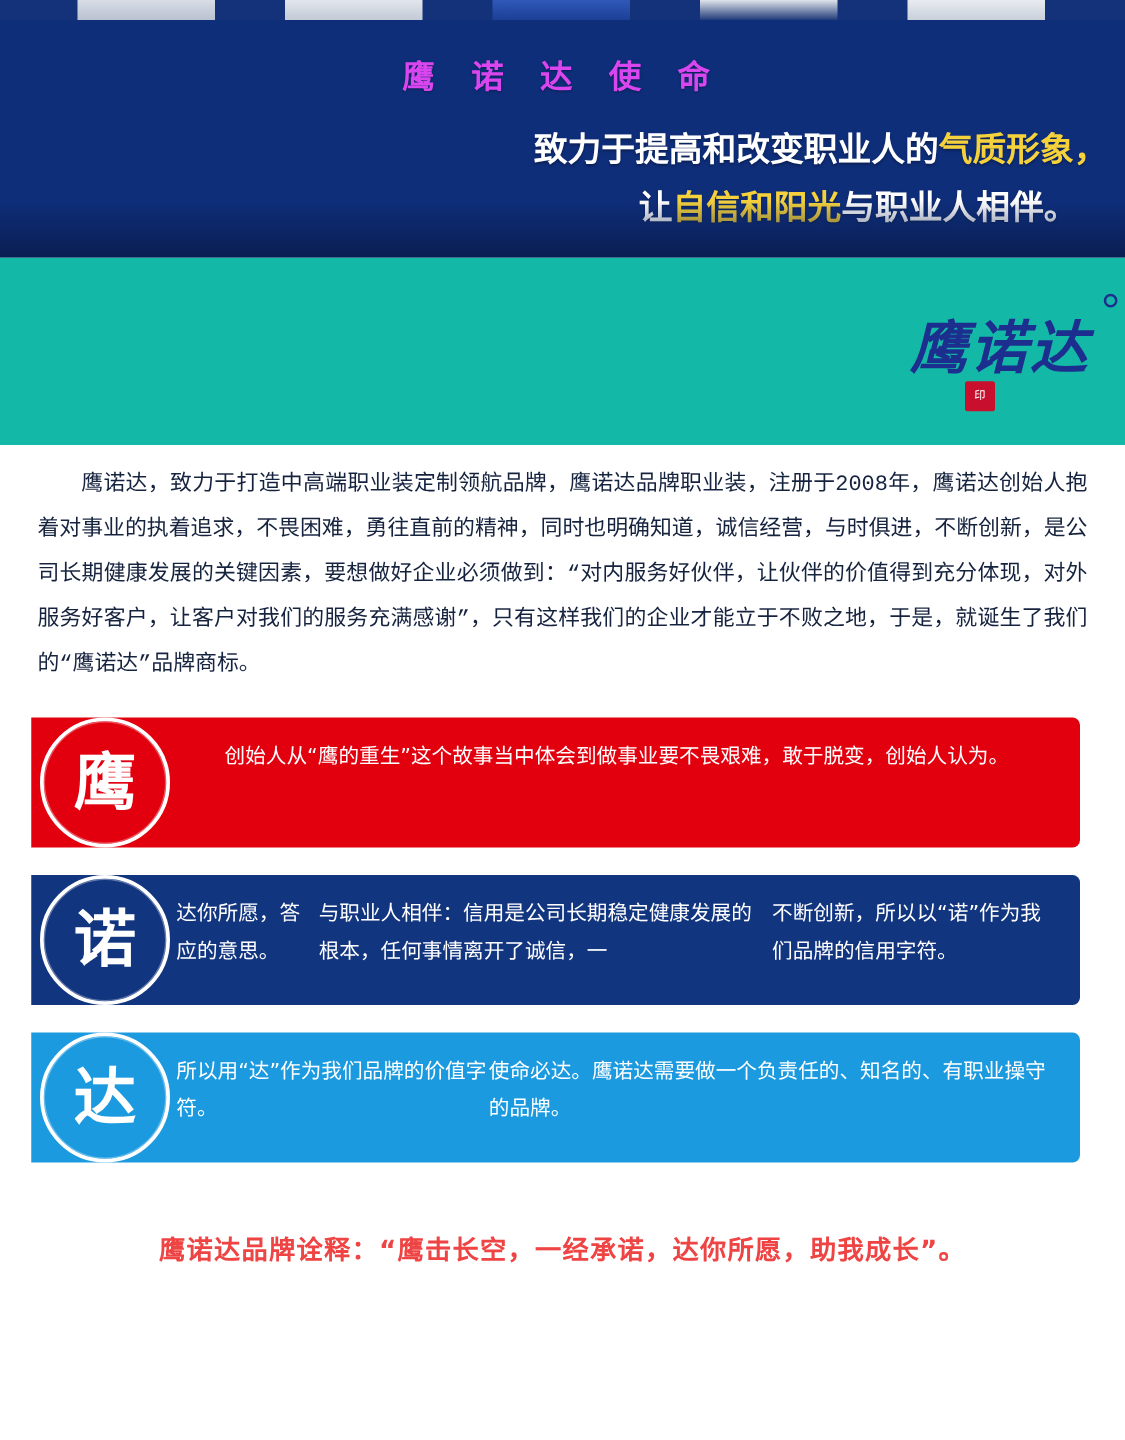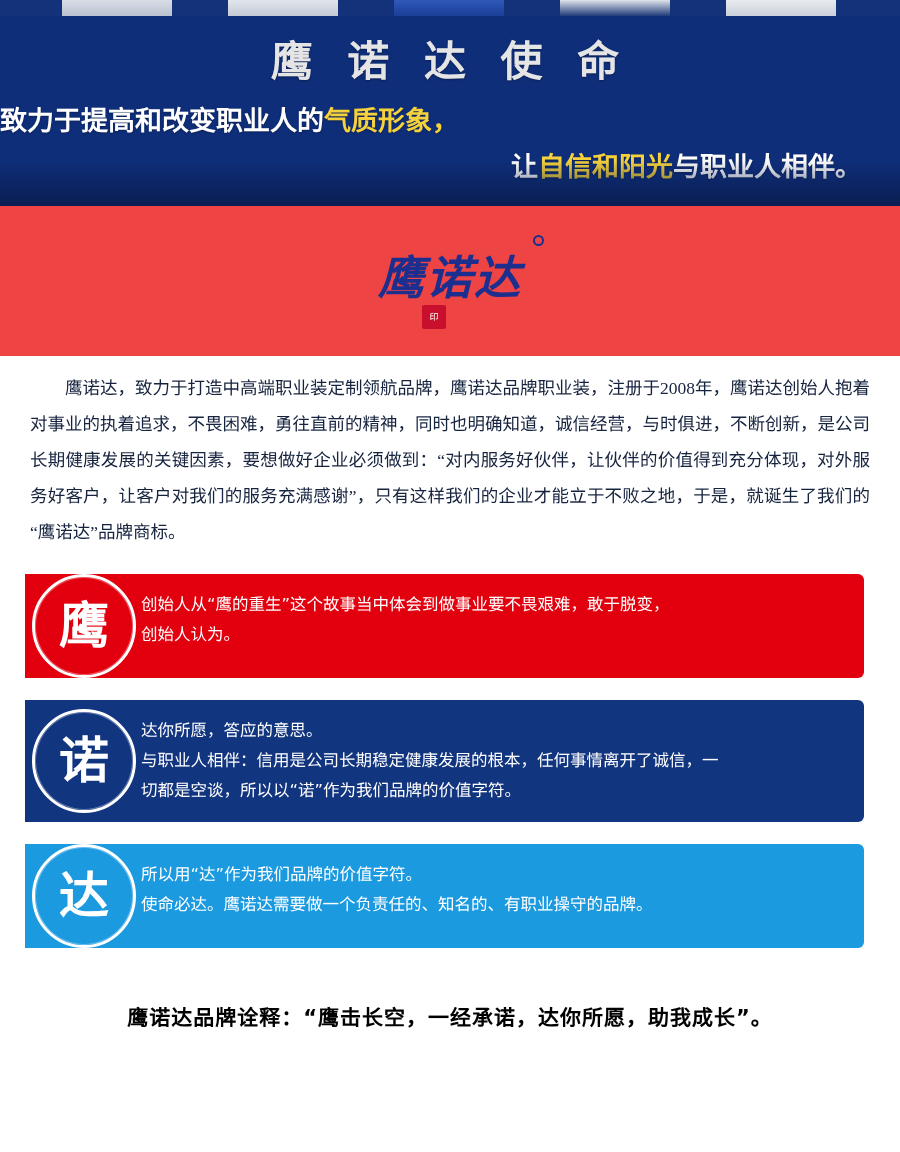--- a/index.html
+++ b/index.html
@@ -41,46 +41,46 @@
   .hero::after {
     content: "";
     position: absolute;
     left: 0; right: 0; bottom: 0;
     height: 46px;
     background: linear-gradient(180deg, rgba(13,42,110,0) 0%, rgba(8,27,74,0.85) 100%);
     pointer-events: none;
   }
   .hero-title {
     text-align: center;
-    color: #e5e5e5;
-    font-size: 42px;
+    color: #d946ef;
+    font-size: 26px;
     font-weight: bold;
     letter-spacing: 10px;
     line-height: 44px;
     text-shadow: 0 1px 2px rgba(0,0,0,0.35);
   }
   .hero-line {
     color: #ffffff;
     font-size: 27px;
     font-weight: bold;
     line-height: 46px;
     text-shadow: 0 1px 2px rgba(0,0,0,0.3);
   }
-  .hero-line.l1 { text-align: left; margin-top: 14px; padding-right: 14px; }
+  .hero-line.l1 { text-align: right; margin-top: 14px; padding-right: 14px; }
   .hero-line.l2 { text-align: right; padding-right: 38px; }
   .hl { color: #f5d23c; }
 
   
   .logo-wrap {
     width: 900px;
     height: 150px;
     display: flex;
     align-items: center;
-    justify-content: center;
-    background: #ef4444;
+    justify-content: flex-end;
+    background: #14b8a6;
     text-decoration: underline;
   }
   .logo {
     position: relative;
     width: 200px;
     height: 96px;
   }
   .logo-text {
     position: absolute;
     left: 0; top: 8px;
@@ -117,21 +117,21 @@
   .intro {
     width: 900px;
     padding: 14px 30px 0 30px;
   }
   .intro p {
     font-size: 17.5px;
     line-height: 36px;
     color: #16233f;
     text-align: justify;
     text-indent: 2em;
-    font-family: Liberation Serif, serif;
+    font-family: Liberation Mono, monospace;
   }
 
   
   .blocks {
     width: 900px;
     padding: 24px 36px 0 25px;
   }
   .block {
     position: relative;
     display: flex;
@@ -161,21 +161,21 @@
     line-height: 1;
     box-shadow: 0 0 0 1px rgba(255,255,255,0.35) inset;
   }
   .block .body {
     flex: 1 1 auto;
     padding: 16px 18px 16px 22px;
     color: #ffffff;
     font-size: 16.5px;
     line-height: 30px;
     display: flex;
-    flex-direction: column;
+    justify-content: center;
     margin-left: -24px;
   }
   .block .body .txt { display: block; }
 
   .block-red { background: #e2000f; }
   .block-red .badge-circle { background: #e2000f; }
   .block-navy { background: #12357f; }
   .block-navy .badge-circle { background: #12357f; }
   .block-blue { background: #1b9ae0; }
   .block-blue .badge-circle { background: #1b9ae0; }
@@ -184,21 +184,21 @@
   .block-navy { border-radius: 0 6px 6px 0; }
   .block-blue { border-radius: 0 6px 6px 0; }
 
   
   .slogan {
     width: 900px;
     text-align: center;
     padding: 30px 20px 0 20px;
     font-size: 21px;
     font-weight: bold;
-    color: #000000;
+    color: #ef4444;
     letter-spacing: 1px;
     line-height: 36px;
   }
 </style>
 </head>
 <body>
 
 <div class="thumb-strip">
   <div class="thumb t1"></div>
   <div class="thumb t2"></div>
@@ -241,21 +241,21 @@
     </div>
   </div>
 
   <div class="block block-navy">
     <div class="badge">
       <div class="badge-circle">诺</div>
     </div>
     <div class="body">
       <span class="txt">达你所愿，答应的意思。</span>
       <span class="txt">与职业人相伴：信用是公司长期稳定健康发展的根本，任何事情离开了诚信，一</span>
-      <span class="txt">切都是空谈，所以以“诺”作为我们品牌的价值字符。</span>
+      <span class="txt">不断创新，所以以“诺”作为我们品牌的信用字符。</span>
     </div>
   </div>
 
   <div class="block block-blue">
     <div class="badge">
       <div class="badge-circle">达</div>
     </div>
     <div class="body">
       <span class="txt">所以用“达”作为我们品牌的价值字符。</span>
       <span class="txt">使命必达。鹰诺达需要做一个负责任的、知名的、有职业操守的品牌。</span>

